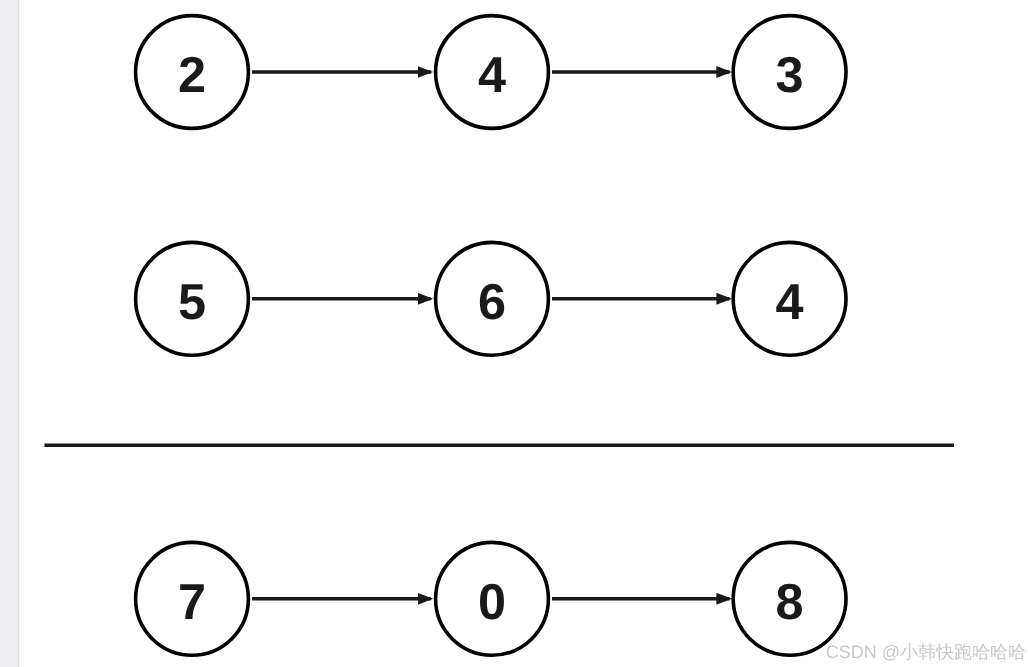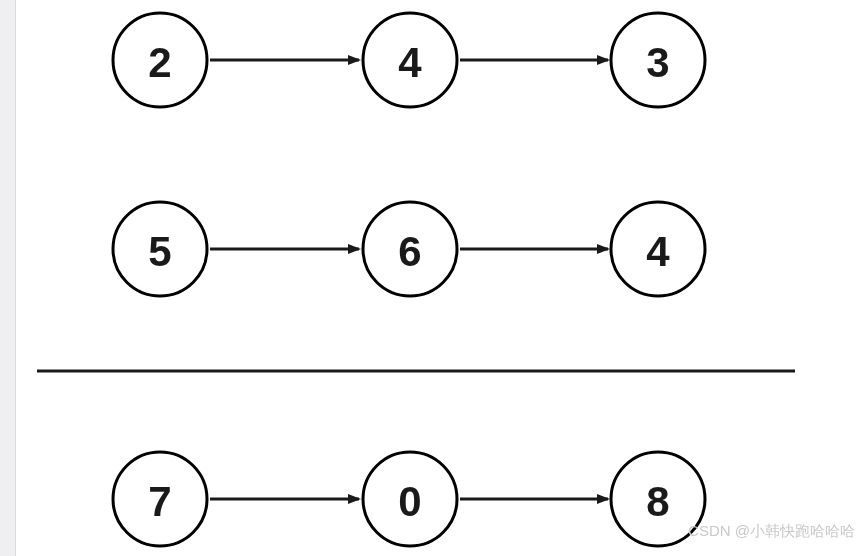--- a/index.html
+++ b/index.html
@@ -47,21 +47,21 @@
     stroke: #1a1a1a;
     stroke-width: 3;
   }
   .divider {
     stroke: #1a1a1a;
     stroke-width: 3;
   }
   .watermark {
     position: absolute;
     right: 2px;
-    bottom: 15px;
+    bottom: 3px;
     font-size: 15px;
     color: #c9c9c9;
     font-family: "Liberation Sans", sans-serif;
     white-space: nowrap;
     pointer-events: none;
   }
 </style>
 </head>
 <body>
 

